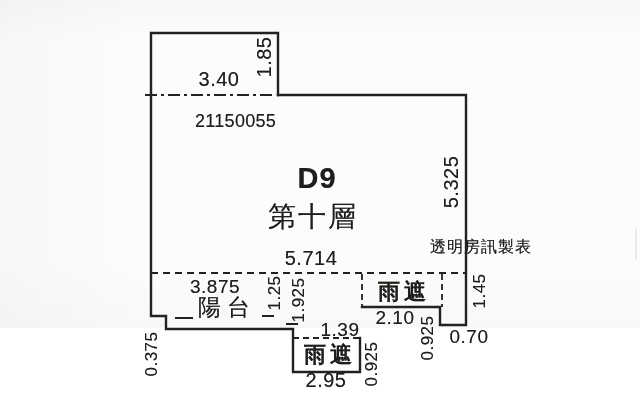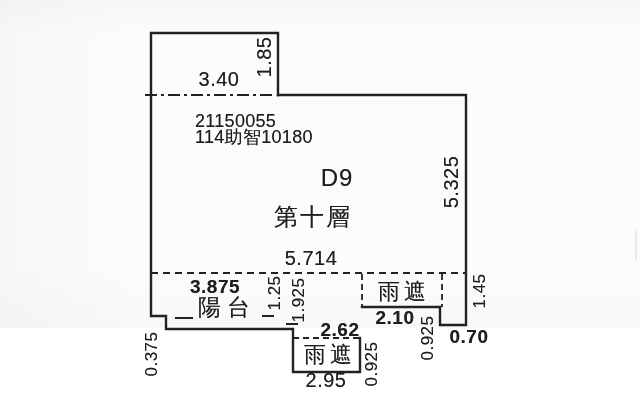--- a/index.html
+++ b/index.html
@@ -18,28 +18,28 @@
   .canvas svg{position:absolute;left:0;top:0;}
   .lbl{
     position:absolute;
     color:#1e1e1c;
     white-space:nowrap;
     transform:translate(-50%,-50%);
     text-shadow:0 0 0.5px rgba(20,20,20,0.55);
     line-height:1;
   }
   .lbl.rot{transform:translate(-50%,-50%) rotate(-90deg);}
-  .num{font-size:19px;font-weight:700;letter-spacing:0.5px;}
+  .num{font-size:19px;font-weight:400;letter-spacing:0.5px;}
   .num-lg{font-size:20px;font-weight:500;letter-spacing:0.5px;}
   .num-sm{font-size:17px;font-weight:500;letter-spacing:0.5px;}
   .reg{font-size:18px;font-weight:500;transform:none;letter-spacing:0.3px;}
-  .unit{font-size:24px;font-weight:400;letter-spacing:1px;margin-left:20px;}
-  .floor{font-size:24px;font-weight:500;letter-spacing:2px;}
+  .unit{font-size:29px;font-weight:700;letter-spacing:1px;}
+  .floor{font-size:28px;font-weight:500;letter-spacing:2px;}
   .room{font-size:23px;font-weight:500;letter-spacing:6px;}
-  .canopy{font-size:22px;font-weight:400;letter-spacing:4px;}
+  .canopy{font-size:22px;font-weight:700;letter-spacing:4px;}
   .credit{font-size:16px;font-weight:400;letter-spacing:1px;transform:translate(0,-50%);}
 </style>
 </head>
 <body>
 
 <div class="canvas">
 
   <svg width="640" height="404" viewBox="0 0 640 404">
 
     <path d="M278,95 L278,33 L151,33 L151,316 L166,316 L166,329 L293,329 L293,372 L360,372 L360,338" fill="none" stroke="#222220" stroke-width="2.4" stroke-linecap="square" stroke-linejoin="miter"></path>
@@ -59,36 +59,36 @@
     <path d="M262,316 L274,316" fill="none" stroke="#222220" stroke-width="2"></path>
     <path d="M286,324 L298,324" fill="none" stroke="#222220" stroke-width="2"></path>
 
     <path d="M636,229 L636,260" fill="none" stroke="#c9c9c6" stroke-width="1" opacity="0.7"></path>
   </svg>
 
   <div class="lbl num-lg" style="left:219px;top:79px;">3.40</div>
   <div class="lbl rot num-lg" style="left:264px;top:57px;">1.85</div>
 
   <div class="lbl reg" style="left:195px;top:112px;">21150055</div>
-  <div class="lbl reg" style="left:195px;top:128px;">114助智10180</div>
 
   <div class="lbl unit" style="left:317px;top:178px;">D9</div>
   <div class="lbl floor" style="left:313px;top:217px;">第十層</div>
 
   <div class="lbl rot num-lg" style="left:451px;top:182px;">5.325</div>
   <div class="lbl num-lg" style="left:311px;top:258px;">5.714</div>
 
+  <div class="lbl credit" style="left:430px;top:247px;">透明房訊製表</div>
 
   <div class="lbl num" style="left:215px;top:286px;">3.875</div>
   <div class="lbl room" style="left:227px;top:307px;">陽台</div>
   <div class="lbl rot num-sm" style="left:274px;top:293px;">1.25</div>
   <div class="lbl rot num-sm" style="left:298px;top:300px;">1.925</div>
   <div class="lbl rot num-sm" style="left:151px;top:354px;">0.375</div>
 
-  <div class="lbl num" style="left:340px;top:329px;">2.62</div>
+  <div class="lbl num" style="left:340px;top:329px;">1.39</div>
   <div class="lbl canopy" style="left:330px;top:355px;">雨遮</div>
   <div class="lbl num-lg" style="left:326px;top:380px;">2.95</div>
   <div class="lbl rot num-sm" style="left:371px;top:364px;">0.925</div>
 
   <div class="lbl canopy" style="left:404px;top:292px;">雨遮</div>
   <div class="lbl num" style="left:395px;top:317px;">2.10</div>
   <div class="lbl rot num-sm" style="left:427px;top:338px;">0.925</div>
   <div class="lbl num" style="left:469px;top:336px;">0.70</div>
   <div class="lbl rot num-sm" style="left:479px;top:291px;">1.45</div>
 

